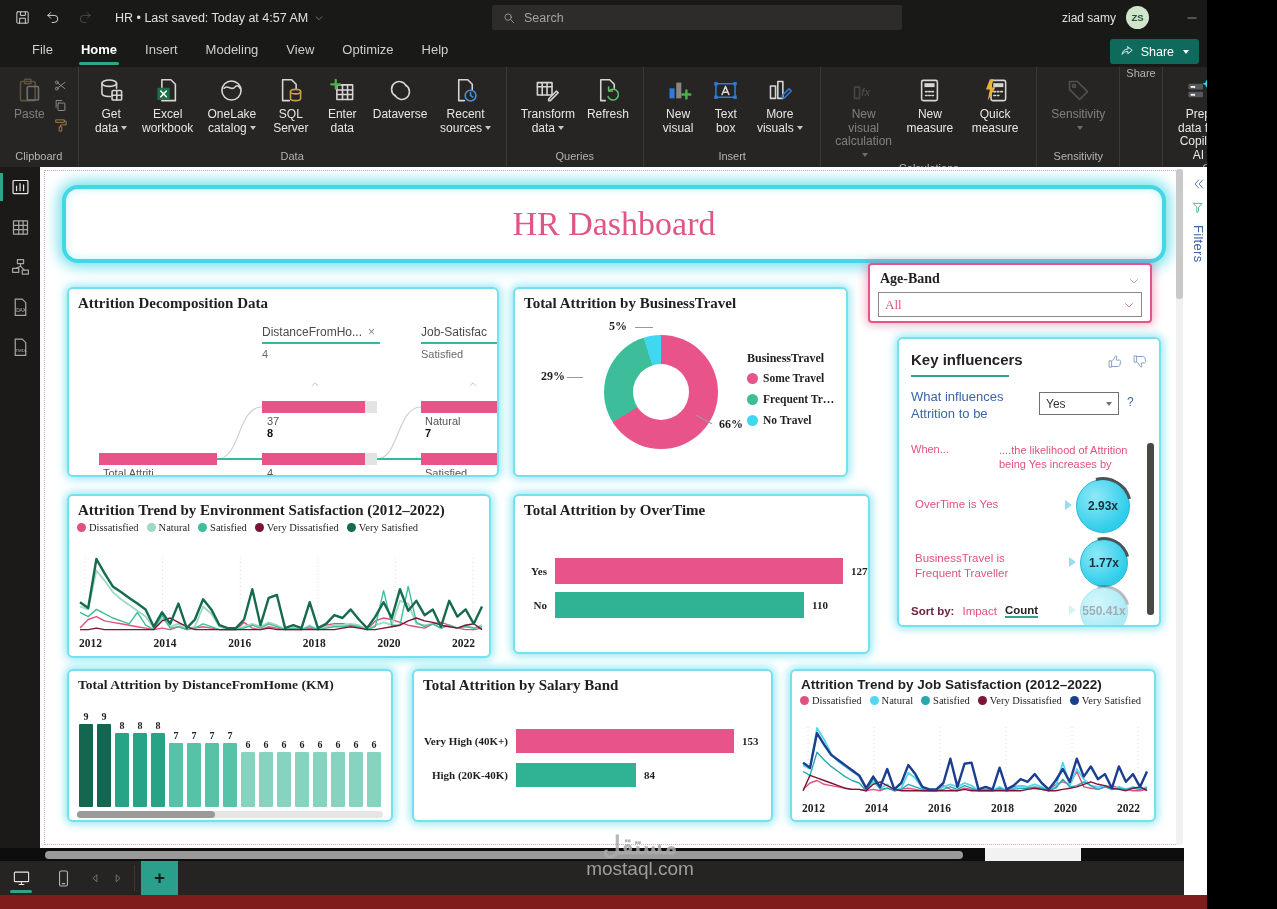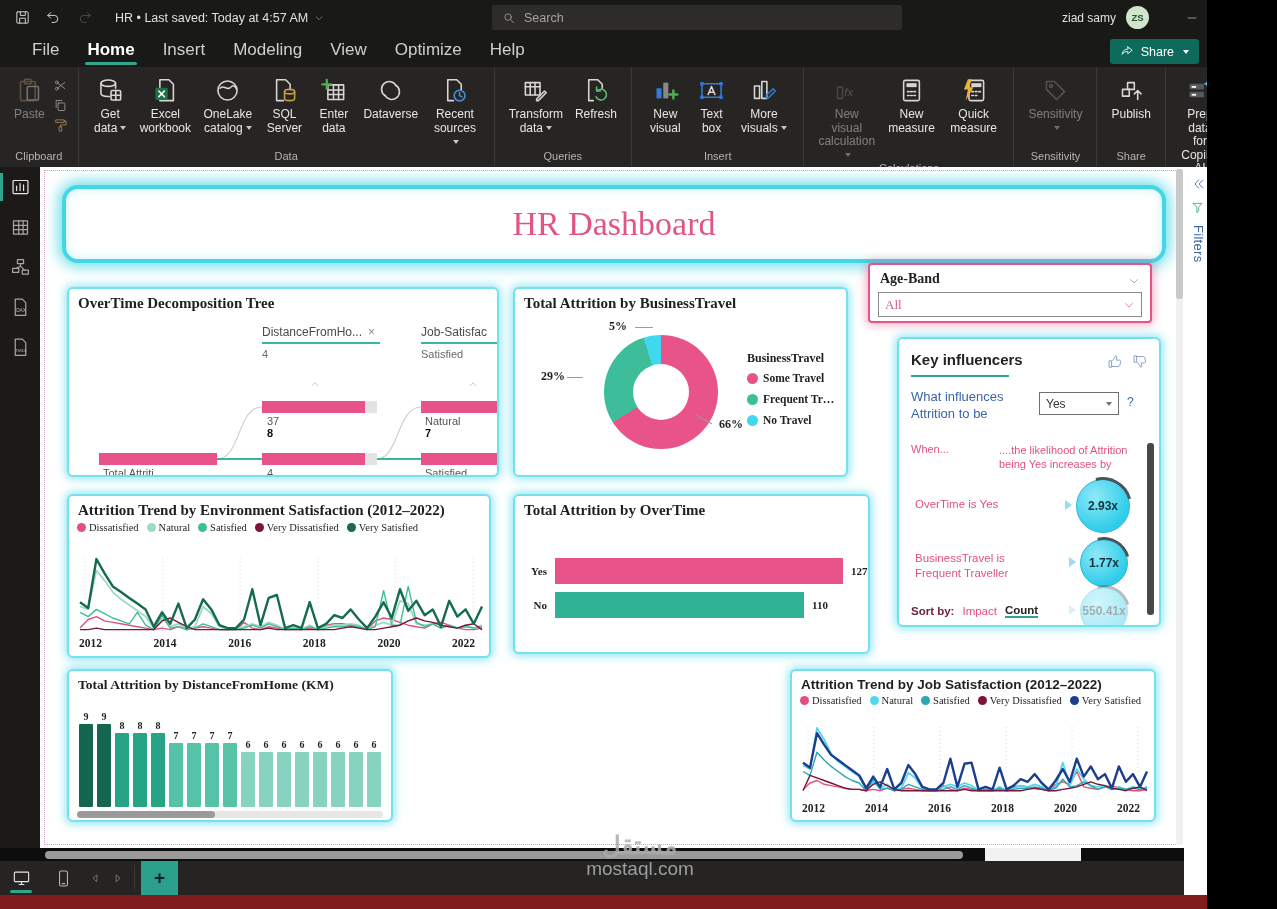--- a/index.html
+++ b/index.html
@@ -11,21 +11,21 @@
   .tb-icn{width:17px;height:17px;margin-left:14px;cursor:pointer;}
   #doc-title{margin-left:22px;font-size:12.5px;color:#e2e0dd;display:flex;align-items:center;gap:6px;}
   #searchbox{position:absolute;left:492px;top:5px;width:400px;height:25px;background:#2d2c2b;border-radius:2px;display:flex;align-items:center;gap:8px;padding-left:10px;color:#a5a3a1;font-size:12.5px;}
   #tb-right{position:absolute;right:0;top:0;height:35px;display:flex;align-items:center;}
   #user-name{font-size:12px;color:#e2e0dd;margin-right:10px;}
   #avatar{width:23px;height:23px;border-radius:50%;background:#cfe6cd;color:#274e38;font-size:9.5px;font-weight:bold;display:flex;align-items:center;justify-content:center;margin-right:26px;}
   .winbtn{width:34px;height:35px;display:flex;align-items:center;justify-content:center;}
   .winbtn .icn{width:12px;height:12px;}
   
   #menubar{position:absolute;left:0;top:35px;width:1277px;height:32px;background:#191918;display:flex;align-items:center;padding-left:18px;box-sizing:border-box;}
-  .menu-item{padding:0 14px;font-size:17px;color:#d0cecb;height:32px;line-height:30px;position:relative;cursor:pointer;}
+  .menu-item{padding:0 14px;font-size:13px;color:#d0cecb;height:32px;line-height:30px;position:relative;cursor:pointer;}
   .menu-item.active{color:#ffffff;font-weight:bold;}
   .menu-item.active::after{content:"";position:absolute;left:12px;right:12px;bottom:2px;height:3px;background:#2EA58C;border-radius:2px;}
   #share-btn{position:absolute;right:8px;top:39px;height:25px;background:#0E6B5C;border-radius:3px;display:flex;align-items:center;gap:6px;padding:0 10px;font-size:12.5px;color:#fff;cursor:pointer;}
   #share-btn .icn{width:15px;height:15px;}
   
   #ribbon{position:absolute;left:0;top:67px;width:1277px;height:100px;background:#262524;border-bottom:1px solid #050505;}
   #ribbon-groups{display:flex;height:100px;}
   .rgroup{display:flex;flex-direction:column;border-right:1px solid #3b3a39;padding:0 2px;}
   .rbtns{display:flex;align-items:flex-start;padding:7px 6px 0 6px;flex:1;}
   .glabel{text-align:center;font-size:11px;color:#b5b3b0;padding:0 4px 5px;}
@@ -471,32 +471,20 @@
                   <path d="M4 4v7l9 9 7-7-9-9H4z" stroke="#8a8886"></path>
                   <circle cx="8" cy="8" r="1.4" stroke="#8a8886"></circle>
                 </svg>
               </span>
               <span class="lbl">Sensitivity<span class="caret"></span></span>
             </div>
           </div>
           <div class="glabel">Sensitivity</div>
         </div>
         <div class="rgroup">
-          <div class="rbtns">
-            <div class="rbtn">
-              <span class="icn" style="width: 27px; height: 27px;">
-                <svg viewBox="0 0 24 24" fill="none" stroke="#d8d6d3" stroke-width="1.4" stroke-linecap="round" stroke-linejoin="round">
-                  <rect x="4" y="11" width="6" height="6"></rect>
-                  <rect x="8.5" y="5" width="6" height="6"></rect>
-                  <path d="M17.5 20v-8M14.5 15l3-3 3 3"></path>
-                </svg>
-              </span>
-              <span class="lbl">Publish</span>
-            </div>
-          </div>
           <div class="glabel">Share</div>
         </div>
         <div class="rgroup">
           <div class="rbtns">
             <div class="rbtn">
               <span class="icn" style="width: 27px; height: 27px;">
                 <svg viewBox="0 0 24 24" fill="none" stroke="#d8d6d3" stroke-width="1.4" stroke-linecap="round" stroke-linejoin="round">
                   <rect x="3" y="6" width="13" height="5" rx="1" fill="#55585c" stroke="none"></rect>
                   <rect x="3" y="13" width="13" height="5" rx="1" fill="#55585c" stroke="none"></rect>
                   <rect x="5" y="8" width="4" height="1.6" fill="#fff" stroke="none"></rect>
@@ -597,21 +585,21 @@
         <span class="val">All</span>
         <span class="icn" id="i-slicer-chev2">
             <svg viewBox="0 0 24 24" fill="none" stroke="#e0527e" stroke-width="1.4" stroke-linecap="round" stroke-linejoin="round">
               <path d="M5 9l7 7 7-7"></path>
             </svg>
           </span>
       </div>
     </div>
 
     <div class="card" id="decomp">
-      <div class="ctitle">OverTime Decomposition Tree</div>
+      <div class="ctitle">Attrition Decomposition Data</div>
       <svg id="dt-svg" width="432" height="190" viewBox="0 0 432 190">
         <path d="M148,170 C172,170 168,118 193,118" stroke="#cfcfcf" fill="none" stroke-width="1.2"></path>
         <path d="M308,170 C330,170 328,118 352,118" stroke="#cfcfcf" fill="none" stroke-width="1.2"></path>
         <path d="M148,170 L193,170" stroke="#35b8a0" fill="none" stroke-width="2"></path>
         <path d="M308,170 L352,170" stroke="#35b8a0" fill="none" stroke-width="2"></path>
       </svg>
       <div class="dt-head" style="left:193px;top:36px;">
         <div class="dt-hrow">
             <span>DistanceFromHo...</span>
             <span class="dt-x">×</span>
@@ -842,20 +830,35 @@
           <div class="dcol">
             <span class="v">6</span>
             <div class="b" style="height: 55px; background: rgb(134, 212, 192);"></div>
           </div>
         </div>
       <div id="dist-scroll">
           <i></i>
         </div>
     </div>
 
+    <div class="card" id="salCard">
+      <div class="ctitle">Total Attrition by Salary Band</div>
+      <div id="sal-rows">
+          <div class="hrow" style="left: 4px; top: 58px; height: 24px;">
+            <span class="hlab" style="width: 90px; margin-right: 8px;">Very High (40K+)</span>
+            <div class="hbar" style="width: 218px; background: rgb(232, 83, 138);"></div>
+            <span class="hval">153</span>
+          </div>
+          <div class="hrow" style="left: 4px; top: 92px; height: 24px;">
+            <span class="hlab" style="width: 90px; margin-right: 8px;">High (20K-40K)</span>
+            <div class="hbar" style="width: 120px; background: rgb(47, 179, 148);"></div>
+            <span class="hval">84</span>
+          </div>
+        </div>
+    </div>
 
     <div class="card" id="jobCard">
       <div class="ctitle">Attrition Trend by Job Satisfaction (2012–2022)</div>
       <div class="tleg" id="job-legend">
           <span><i style="background: rgb(224, 82, 126);"></i>Dissatisfied</span>
           <span><i style="background: rgb(85, 214, 240);"></i>Natural</span>
           <span><i style="background: rgb(43, 167, 176);"></i>Satisfied</span>
           <span><i style="background: rgb(122, 21, 56);"></i>Very Dissatisfied</span>
           <span><i style="background: rgb(28, 62, 143);"></i>Very Satisfied</span>
         </div>

